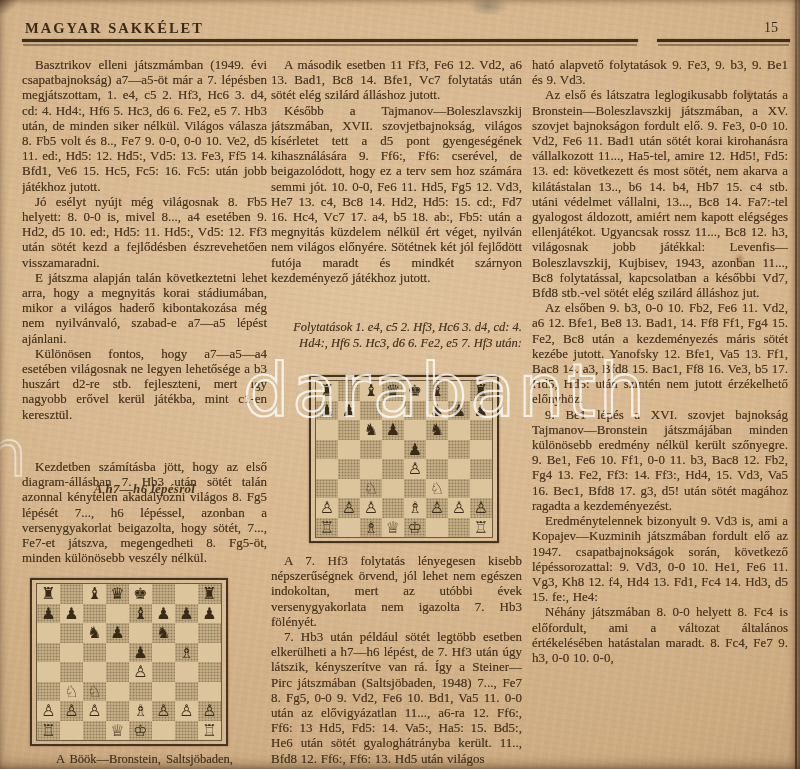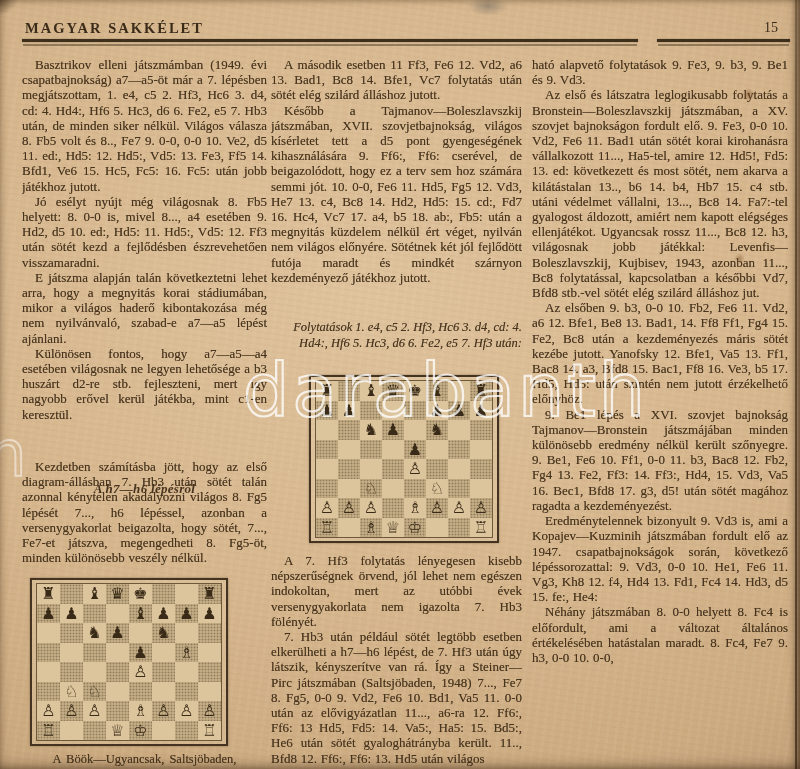--- a/index.html
+++ b/index.html
@@ -180,21 +180,21 @@
           <div class="sq dark">♖</div>
           <div class="sq light"></div>
           <div class="sq dark"></div>
           <div class="sq light">♕</div>
           <div class="sq dark">♔</div>
           <div class="sq light"></div>
           <div class="sq dark"></div>
           <div class="sq light">♖</div>
         </div>
     </figure>
-    <div class="capt c1-capt">A Böök—Ugyancsak, Saltsjöbaden,</div>
+    <div class="capt c1-capt">A Böök—Bronstein, Saltsjöbaden,</div>
   </section>
 
   <section class="col col2">
     <div class="blk c2-top">
         <p class="para">A második esetben 11 Ff3, Fe6 12. Vd2, a6 13. Bad1, Bc8 14. Bfe1, Vc7 folytatás után sötét elég szilárd álláshoz jutott.</p>
         <p class="para">Később a Tajmanov—Boleszlavszkij játszmában, XVII. szovjetbajnokság, világos kísérletet tett a d5 pont gyengeségének kihasználására 9. Ff6:, Ff6: cserével, de beigazolódott, hogy ez a terv sem hoz számára semmi jót. 10. 0-0, Fe6 11. Hd5, Fg5 12. Vd3, He7 13. c4, Bc8 14. Hd2, Hd5: 15. cd:, Fd7 16. Hc4, Vc7 17. a4, b5 18. ab:, Fb5: után a megnyitás küzdelem nélkül ért véget, nyilván nem világos előnyére. Sötétnek két jól fejlődött futója maradt és mindkét szárnyon kezdeményező játékhoz jutott.</p>
       </div>
     <div class="contin c2-contin">Folytatások 1. e4, c5 2. Hf3, Hc6 3. d4, cd: 4. Hd4:, Hf6 5. Hc3, d6 6. Fe2, e5 7. Hf3 után:</div>
     <figure class="dframe c2-diag">
       <div class="board b22">

